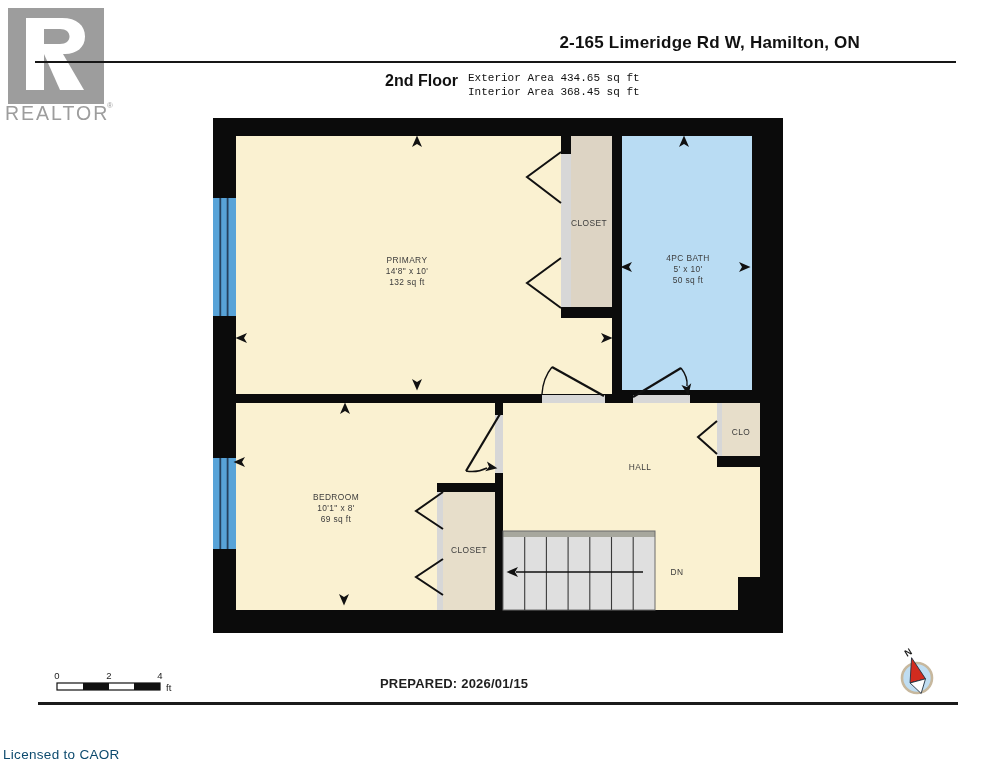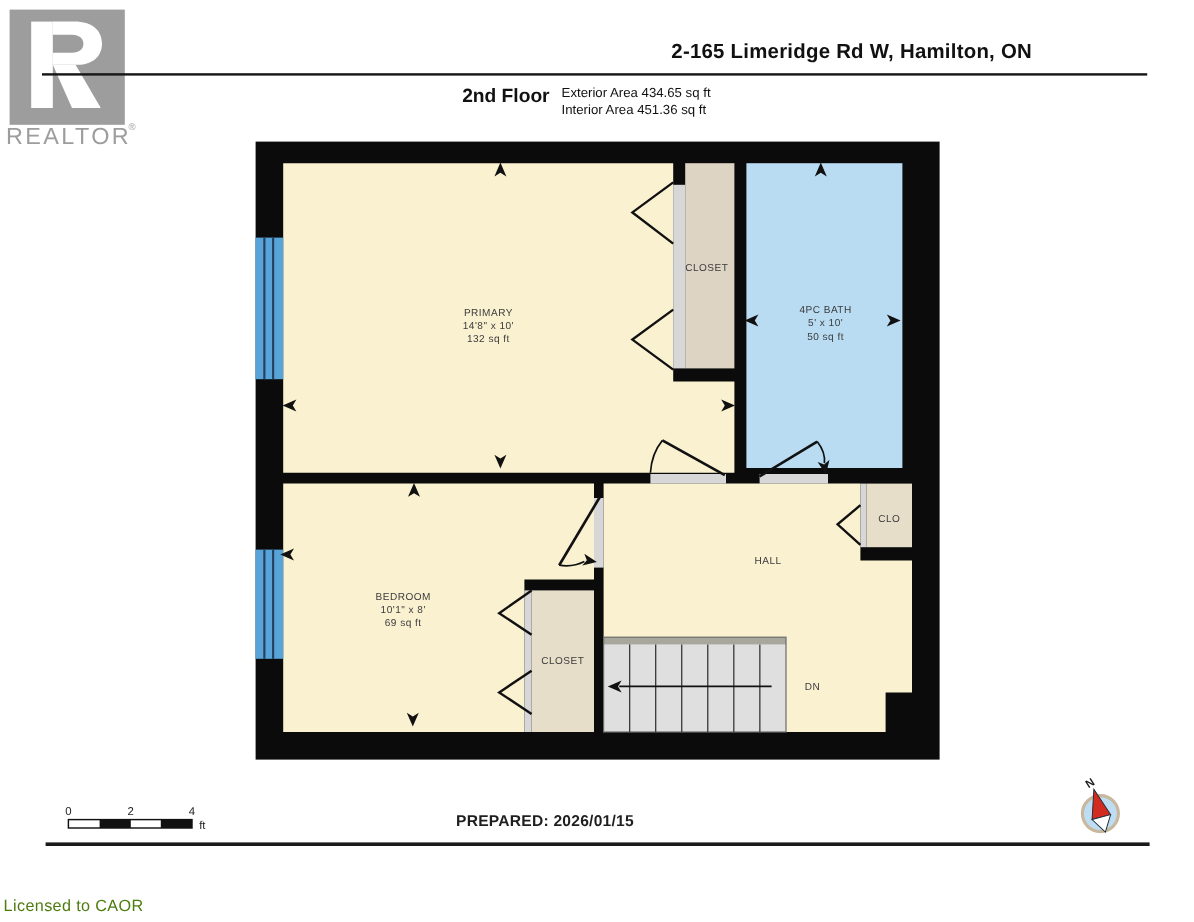--- a/index.html
+++ b/index.html
@@ -3,25 +3,25 @@
 <meta charset="utf-8">
 <style>
   html,body{margin:0;padding:0;background:#ffffff;}
   .page{position:relative;width:995px;height:768px;background:#ffffff;overflow:hidden;
         font-family:"Liberation Sans",sans-serif;}
   .abs{position:absolute;}
   .title{top:33px;left:60px;width:800px;text-align:right;font-size:17px;font-weight:bold;
          color:#111;letter-spacing:.2px;}
   .hr1{top:61px;left:35px;width:921px;height:2px;background:#161616;}
   .floor-label{top:72px;left:318px;width:140px;text-align:right;font-size:16px;font-weight:bold;color:#111;}
-  .area-line{left:468px;font-size:11px;color:#111;}
+  .area-line{left:468px;font-size:11px;color:#111;font-family:Liberation Mono, monospace;}
   .prepared{top:676px;left:380px;width:240px;text-align:left;font-size:13px;color:#1f1f1f;letter-spacing:.2px;font-weight:bold;}
   .hr2{top:702px;left:38px;width:920px;height:2.5px;background:#1b1b1b;}
   .disclaimer{top:712px;left:38px;width:740px;font-size:9.3px;color:#131313;}
-  .license{top:747px;left:3px;font-size:13.5px;color:#4d7c0f;letter-spacing:.3px;}
+  .license{top:747px;left:3px;font-size:13.5px;color:#0c4a6e;letter-spacing:.3px;}
   svg text{font-family:"Liberation Sans",sans-serif;}
   .roomlbl{fill:#3c3c3c;font-size:8.4px;letter-spacing:.4px;}
   .plan-stroke{stroke:#111;fill:none;}
 </style>
 </head>
 <body>
 
 <div class="page">
 
   <svg class="abs" style="left:4px;top:4px" width="130" height="136" viewBox="0 0 130 136">
@@ -33,21 +33,21 @@
       <polygon fill="#ffffff" points="40,50 59,50 80,86 56,86"></polygon>
     </g>
     <text x="1" y="116" font-size="19.5" letter-spacing="2" fill="#9D9D9D">REALTOR</text>
     <text x="103" y="104" font-size="8" fill="#9D9D9D">®</text>
   </svg>
 
   <div class="abs title">2-165 Limeridge Rd W, Hamilton, ON</div>
   <div class="abs hr1"></div>
   <div class="abs floor-label">2nd Floor</div>
   <div class="abs area-line" style="top:72px">Exterior Area 434.65 sq ft</div>
-  <div class="abs area-line" style="top:86px">Interior Area 451.36 sq ft</div>
+  <div class="abs area-line" style="top:86px">Interior Area 368.45 sq ft</div>
 
   <svg class="abs" style="left:0;top:0" width="995" height="768" viewBox="0 0 995 768">
     <defs>
       <polygon id="marr" points="0,-7.5 -5,4 0,1 5,4" fill="#111"></polygon>
     </defs>
 
     <rect x="213" y="118" width="570" height="515" fill="#0b0b0b"></rect>
 
     <polygon points="236,136 561,136 561,318 612,318 612,394 236,394" fill="#FAF1D1"></polygon>
     <rect x="622" y="136" width="130" height="254" fill="#B9DCF3"></rect>

